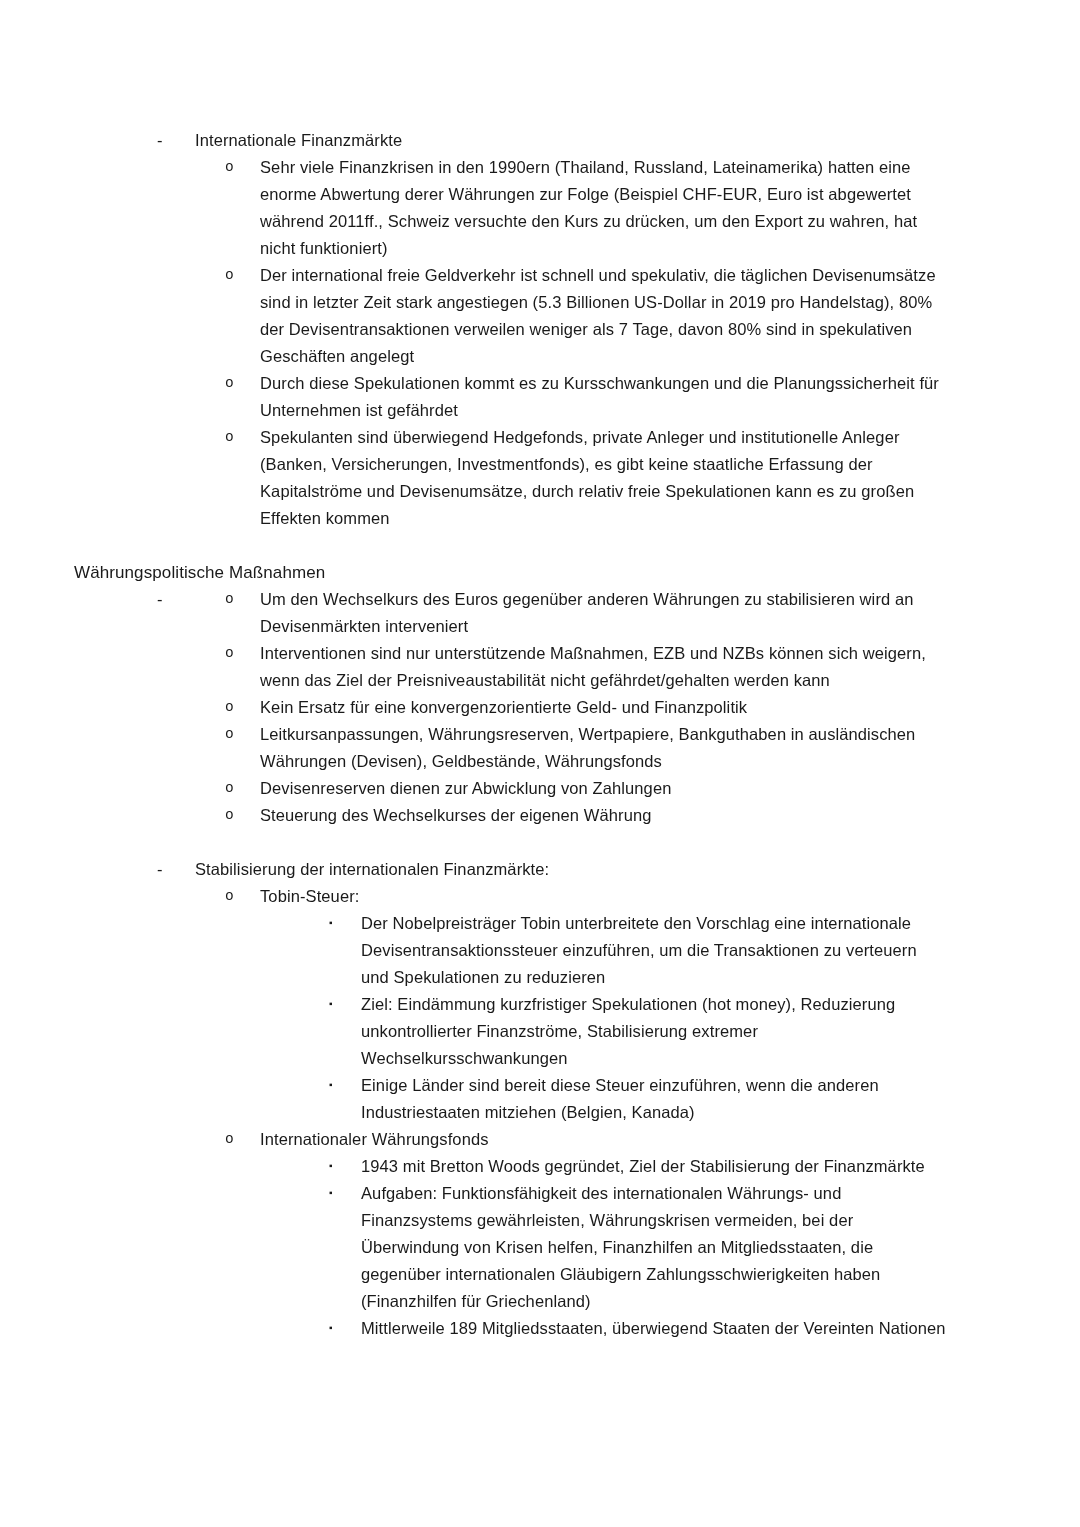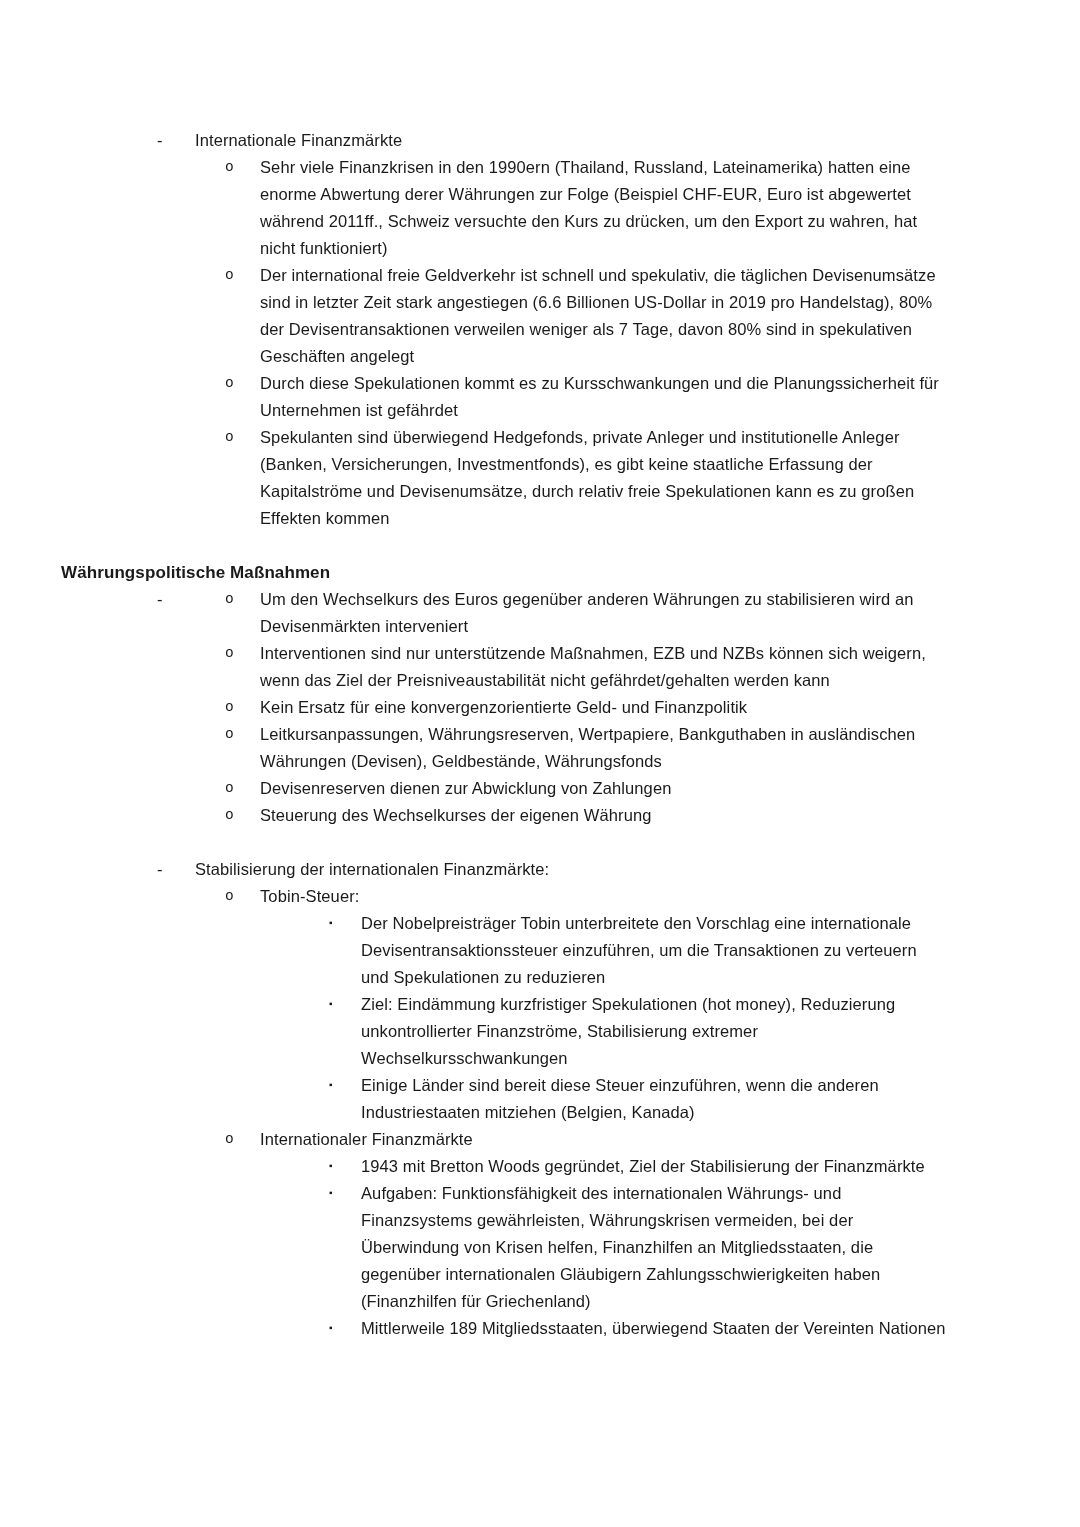--- a/index.html
+++ b/index.html
@@ -27,22 +27,23 @@
     width: 948px;
   }
   .block {
     position: relative;
     font-size: 16.5px;
     line-height: 27px;
     letter-spacing: 0.1px;
   }
   .lvl-heading {
     padding-left: 61px;
-    font-weight: bold;
+    font-weight: normal;
     font-size: 17px;
+    margin-left: 13px;
   }
   .lvl-l1 { padding-left: 195px; }
   .lvl-l1 > .marker {
     position: absolute;
     left: 157px;
     top: 0;
   }
   .lvl-l2 { padding-left: 260px; }
   .lvl-l2 > .marker {
     position: absolute;
@@ -65,36 +66,36 @@
     display: inline;
   }
 </style>
 </head>
 <body>
 
 <div class="page">
   <div class="content" id="doc-content">
       <div class="block lvl-l1"><span class="marker">-</span><span class="text">Internationale Finanzmärkte</span></div>
       <div class="block lvl-l2"><span class="marker">o</span><span class="text">Sehr viele Finanzkrisen in den 1990ern (Thailand, Russland, Lateinamerika) hatten eine enorme Abwertung derer Währungen zur Folge (Beispiel CHF-EUR, Euro ist abgewertet während 2011ff., Schweiz versuchte den Kurs zu drücken, um den Export zu wahren, hat nicht funktioniert)</span></div>
-      <div class="block lvl-l2"><span class="marker">o</span><span class="text">Der international freie Geldverkehr ist schnell und spekulativ, die täglichen Devisenumsätze sind in letzter Zeit stark angestiegen (6.6 Billionen US-Dollar in 2019 pro Handelstag), 80% der Devisentransaktionen verweilen weniger als 7 Tage, davon 80% sind in spekulativen Geschäften angelegt</span></div>
+      <div class="block lvl-l2"><span class="marker">o</span><span class="text">Der international freie Geldverkehr ist schnell und spekulativ, die täglichen Devisenumsätze sind in letzter Zeit stark angestiegen (5.3 Billionen US-Dollar in 2019 pro Handelstag), 80% der Devisentransaktionen verweilen weniger als 7 Tage, davon 80% sind in spekulativen Geschäften angelegt</span></div>
       <div class="block lvl-l2"><span class="marker">o</span><span class="text">Durch diese Spekulationen kommt es zu Kursschwankungen und die Planungssicherheit für Unternehmen ist gefährdet</span></div>
       <div class="block lvl-l2"><span class="marker">o</span><span class="text">Spekulanten sind überwiegend Hedgefonds, private Anleger und institutionelle Anleger (Banken, Versicherungen, Investmentfonds), es gibt keine staatliche Erfassung der Kapitalströme und Devisenumsätze, durch relativ freie Spekulationen kann es zu großen Effekten kommen</span></div>
       <div class="spacer"></div>
       <div class="block lvl-heading"><span class="text">Währungspolitische Maßnahmen</span></div>
       <div class="block lvl-l1"><span class="marker">-</span></div>
       <div class="block lvl-l2"><span class="marker">o</span><span class="text">Um den Wechselkurs des Euros gegenüber anderen Währungen zu stabilisieren wird an Devisenmärkten interveniert</span></div>
       <div class="block lvl-l2"><span class="marker">o</span><span class="text">Interventionen sind nur unterstützende Maßnahmen, EZB und NZBs können sich weigern, wenn das Ziel der Preisniveaustabilität nicht gefährdet/gehalten werden kann</span></div>
       <div class="block lvl-l2"><span class="marker">o</span><span class="text">Kein Ersatz für eine konvergenzorientierte Geld- und Finanzpolitik</span></div>
       <div class="block lvl-l2"><span class="marker">o</span><span class="text">Leitkursanpassungen, Währungsreserven, Wertpapiere, Bankguthaben in ausländischen Währungen (Devisen), Geldbestände, Währungsfonds</span></div>
       <div class="block lvl-l2"><span class="marker">o</span><span class="text">Devisenreserven dienen zur Abwicklung von Zahlungen</span></div>
       <div class="block lvl-l2"><span class="marker">o</span><span class="text">Steuerung des Wechselkurses der eigenen Währung</span></div>
       <div class="spacer"></div>
       <div class="block lvl-l1"><span class="marker">-</span><span class="text">Stabilisierung der internationalen Finanzmärkte:</span></div>
       <div class="block lvl-l2"><span class="marker">o</span><span class="text">Tobin-Steuer:</span></div>
       <div class="block lvl-l3"><span class="marker">▪</span><span class="text">Der Nobelpreisträger Tobin unterbreitete den Vorschlag eine internationale Devisentransaktionssteuer einzuführen, um die Transaktionen zu verteuern und Spekulationen zu reduzieren</span></div>
       <div class="block lvl-l3"><span class="marker">▪</span><span class="text">Ziel: Eindämmung kurzfristiger Spekulationen (hot money), Reduzierung unkontrollierter Finanzströme, Stabilisierung extremer Wechselkursschwankungen</span></div>
       <div class="block lvl-l3"><span class="marker">▪</span><span class="text">Einige Länder sind bereit diese Steuer einzuführen, wenn die anderen Industriestaaten mitziehen (Belgien, Kanada)</span></div>
-      <div class="block lvl-l2"><span class="marker">o</span><span class="text">Internationaler Finanzmärkte</span></div>
+      <div class="block lvl-l2"><span class="marker">o</span><span class="text">Internationaler Währungsfonds</span></div>
       <div class="block lvl-l3"><span class="marker">▪</span><span class="text">1943 mit Bretton Woods gegründet, Ziel der Stabilisierung der Finanzmärkte</span></div>
       <div class="block lvl-l3"><span class="marker">▪</span><span class="text">Aufgaben: Funktionsfähigkeit des internationalen Währungs- und Finanzsystems gewährleisten, Währungskrisen vermeiden, bei der Überwindung von Krisen helfen, Finanzhilfen an Mitgliedsstaaten, die gegenüber internationalen Gläubigern Zahlungsschwierigkeiten haben (Finanzhilfen für Griechenland)</span></div>
       <div class="block lvl-l3"><span class="marker">▪</span><span class="text">Mittlerweile 189 Mitgliedsstaaten, überwiegend Staaten der Vereinten Nationen</span></div>
     </div>
 </div>
 
 </body></html>

